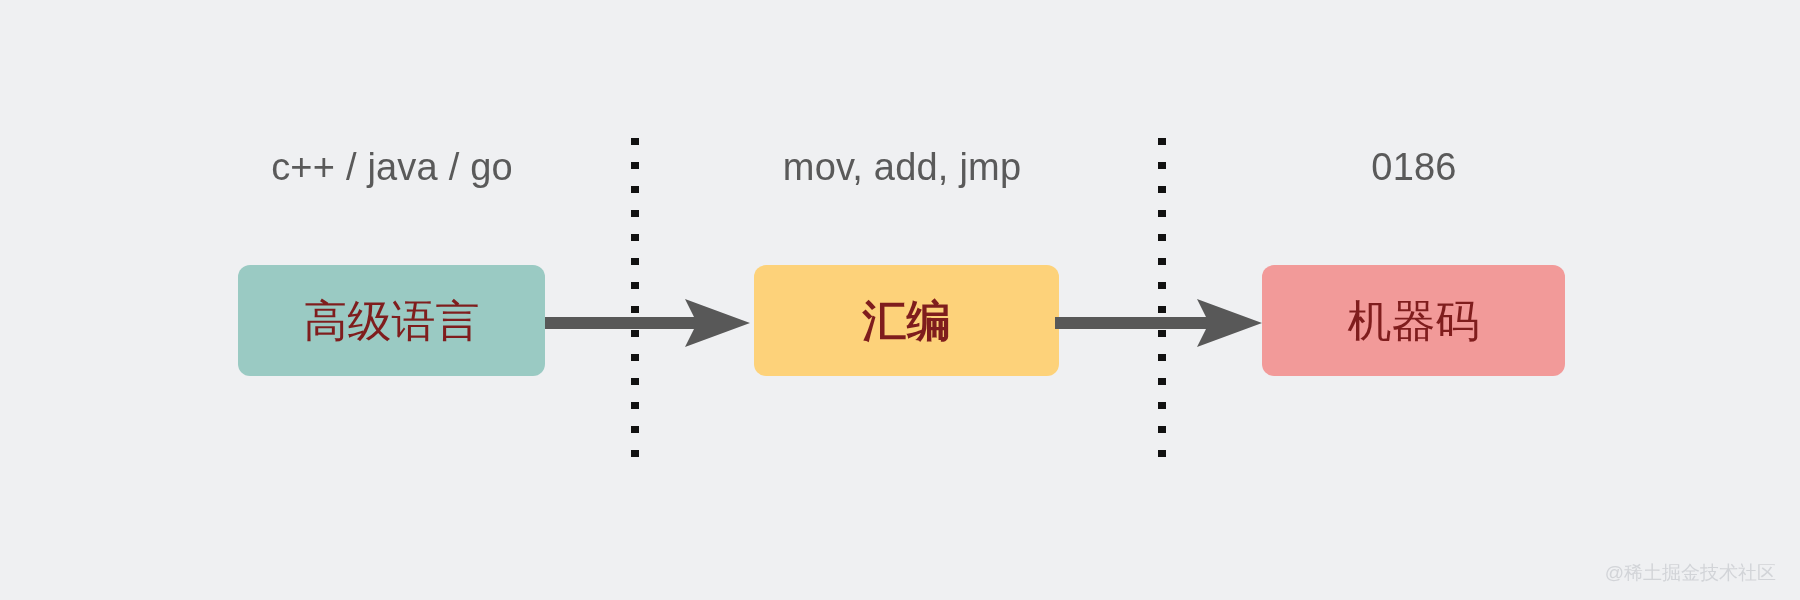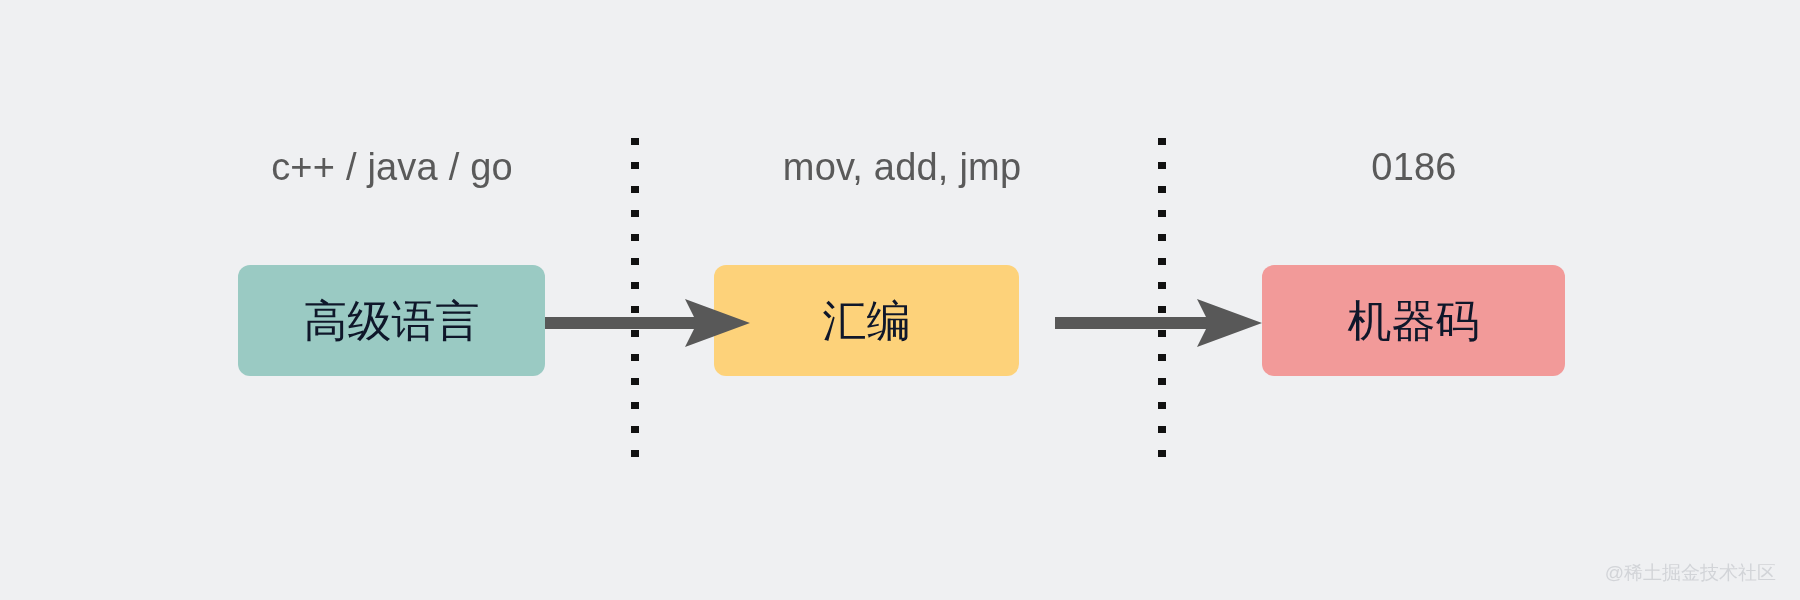--- a/index.html
+++ b/index.html
@@ -36,27 +36,27 @@
     position: absolute;
     top: 265px;
     height: 111px;
     border-radius: 12px;
     display: flex;
     align-items: center;
     justify-content: center;
   }
   .stage-box-label {
     font-size: 44px;
-    color: #0f172a;
+    color: #7f1d1d;
     line-height: 1;
     white-space: nowrap;
   }
 
   #box-high-level { left: 238px; width: 307px; }
-  #box-assembly   { left: 714px; width: 305px; }
+  #box-assembly   { left: 754px; width: 305px; font-weight: bold; }
   #box-machine    { left: 1262px; width: 303px; }
 
   
   .divider {
     position: absolute;
     top: 138px;
     width: 8px;
     height: 330px;
     background-image: linear-gradient(to bottom, #111111 7px, rgba(0,0,0,0) 7px);
     background-size: 8px 24px;

